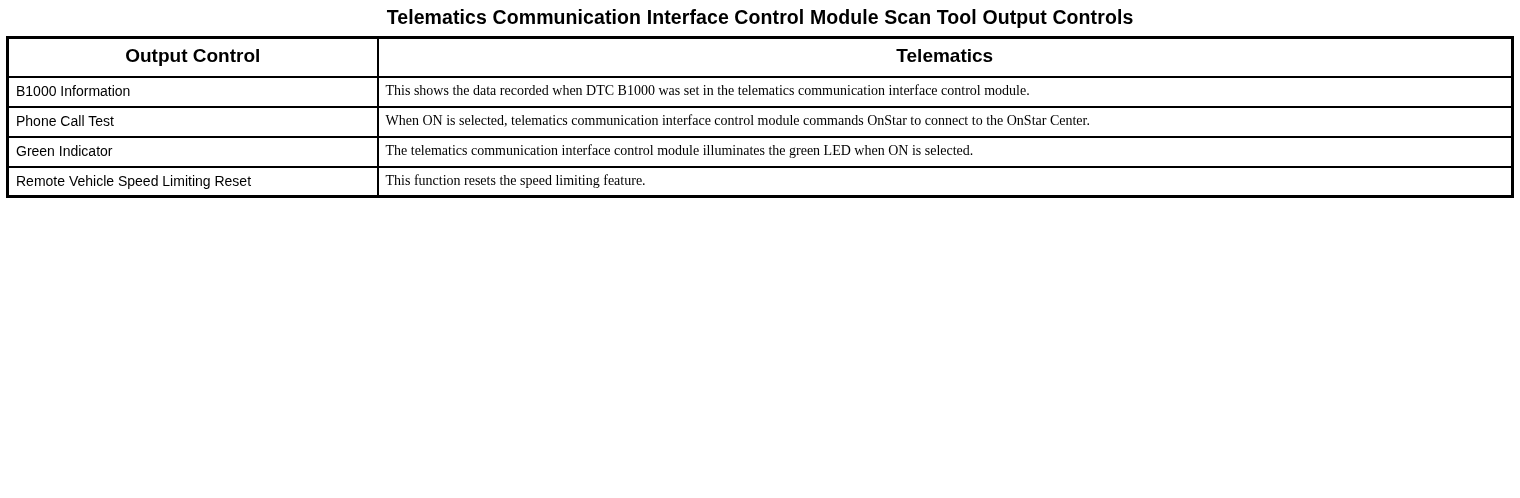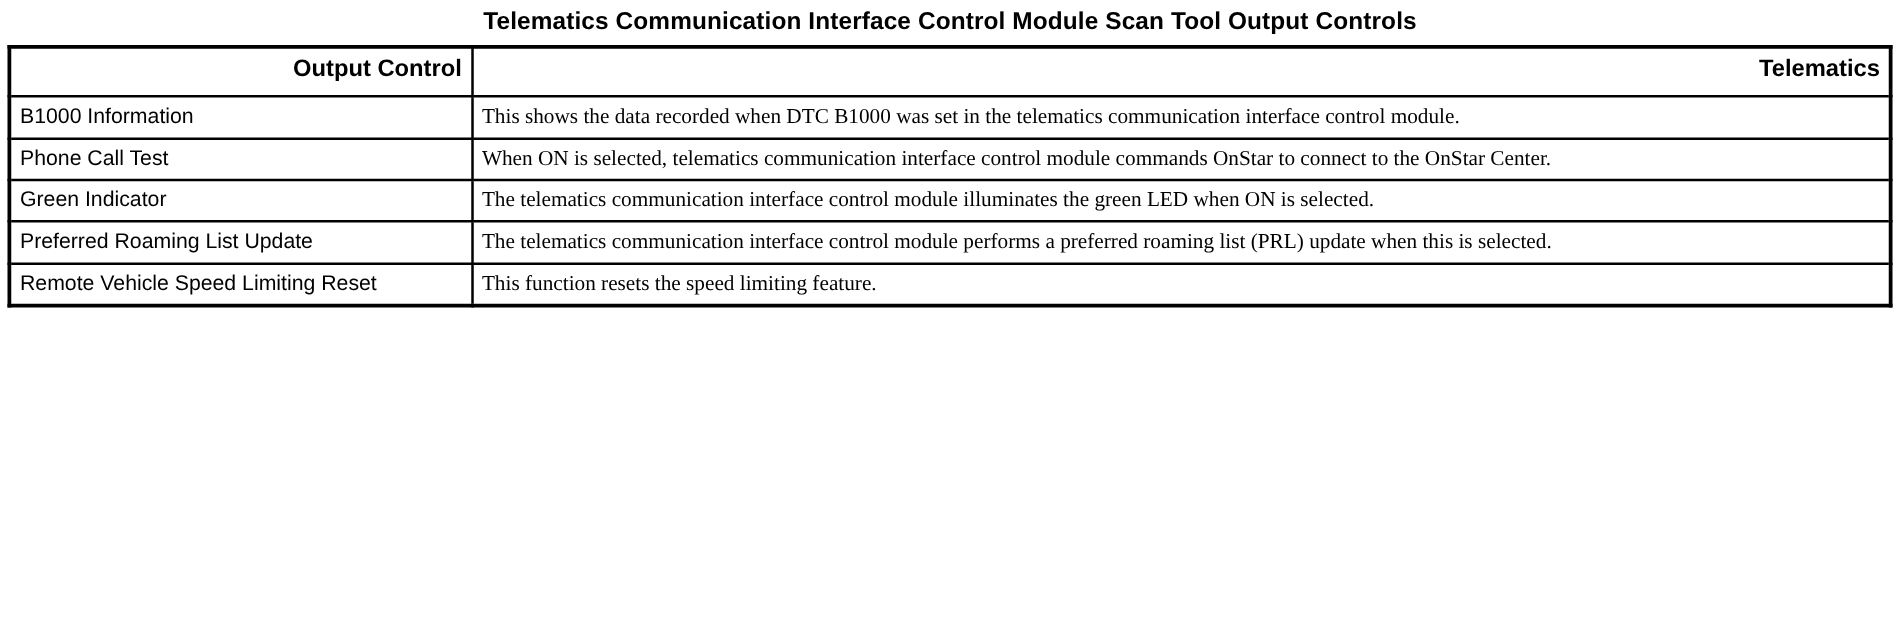--- a/index.html
+++ b/index.html
@@ -34,25 +34,25 @@
     width: 1508px;
     margin: 0 auto;
     table-layout: fixed;
     border: 3px solid #000;
   }
   table.output-controls th,
   table.output-controls td {
     border: 2px solid #000;
     vertical-align: top;
     padding: 5px 7px 6px 7px;
-    font-size: 17px;
+    font-size: 14px;
     line-height: 1.2;
   }
   table.output-controls thead th {
-    text-align: right;
+    text-align: center;
     font-weight: bold;
     font-size: 19px;
     padding-top: 6px;
     padding-bottom: 8px;
     vertical-align: middle;
   }
   col.col-control { width: 370px; }
   col.col-desc { width: auto; }
   td.control-cell {
     font-weight: normal;
@@ -93,24 +93,20 @@
         <td class="desc-cell">This shows the data recorded when DTC B1000 was set in the telematics communication interface control module.</td>
       </tr>
       <tr class="row-tall">
         <td class="control-cell">Phone Call Test</td>
         <td class="desc-cell">When ON is selected, telematics communication interface control module commands OnStar to connect to the OnStar Center.</td>
       </tr>
       <tr class="row-tall">
         <td class="control-cell">Green Indicator</td>
         <td class="desc-cell">The telematics communication interface control module illuminates the green LED when ON is selected.</td>
       </tr>
-      <tr class="row-tall">
-        <td class="control-cell">Preferred Roaming List Update</td>
-        <td class="desc-cell">The telematics communication interface control module performs a preferred roaming list (PRL) update when this is selected.</td>
-      </tr>
       <tr class="row-short">
         <td class="control-cell">Remote Vehicle Speed Limiting Reset</td>
         <td class="desc-cell">This function resets the speed limiting feature.</td>
       </tr>
     </tbody>
   </table>
 
 </div>
 
 </body></html>

